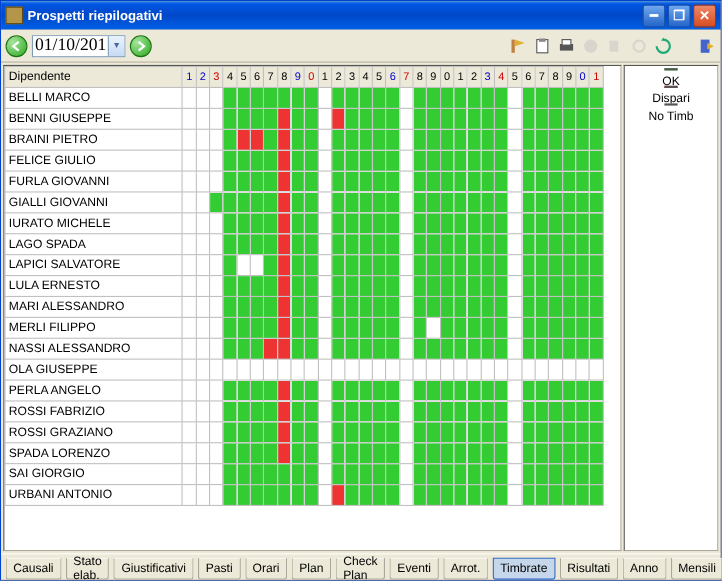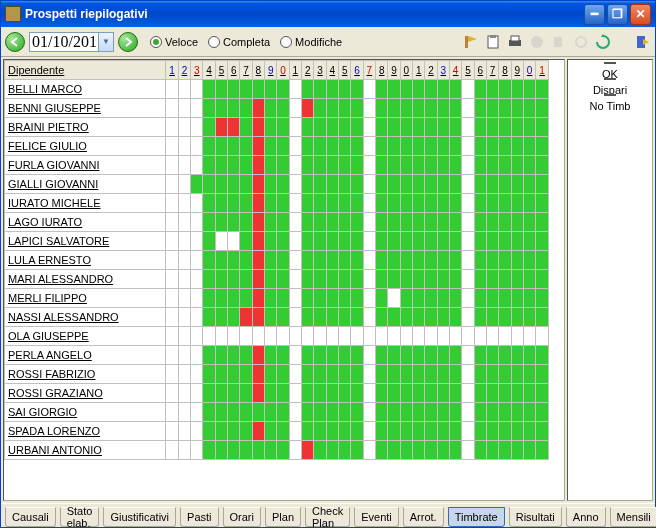--- a/index.html
+++ b/index.html
@@ -17,21 +17,21 @@
   .date-combo { display: flex; align-items: center; border: 1px solid #7f9db9; background: #fff; height: 20px; }
   .date-combo input { border: none; outline: none; width: 68px; font-family: Tahoma; font-size: 16px; padding: 0 2px; }
   .date-combo .dd { width: 15px; height: 18px; background: linear-gradient(#eaf3fb,#c7dbf5); border-left: 1px solid #7f9db9; display:flex; align-items:center; justify-content:center; font-size:8px; color:#4a6a99; }
   .radio-group { display: flex; align-items: center; gap: 10px; margin-left: 8px; }
   .radio-row { display: flex; align-items: center; gap: 3px; white-space: nowrap; }
   .radio { width: 12px; height: 12px; border-radius: 50%; border: 1px solid #555; background: #fff; display: inline-flex; align-items: center; justify-content: center; }
   .radio.sel::after { content: ""; width: 6px; height: 6px; border-radius: 50%; background: #3aaa2c; }
   .tool-icons { display: flex; align-items: center; gap: 6px; margin-left: auto; }
   .ticon2 { width: 16px; height: 16px; }
   .content { flex: 1; display: flex; overflow: hidden; background: #ece9d8; }
-  .grid { flex: 0 0 562px; background: #fff; border: 1px inset #aca899; margin: 2px; overflow-y: auto; overflow-x: hidden; text-decoration: underline; }
+  .grid { flex: 0 0 562px; background: #fff; border: 1px inset #aca899; margin: 2px; overflow-y: auto; overflow-x: hidden; }
   .legend { flex: 1; background: #fff; border: 1px inset #aca899; margin: 2px 2px 2px 0; padding: 2px; }
   .legend-row { display: flex; align-items: center; gap: 4px; height: 16px; white-space: nowrap; flex-direction: column; }
   .sw { width: 12px; height: 12px; border: 1px solid #555; }
   table { border-collapse: collapse; table-layout: fixed; width: 545px; }
   th, td { border: 1px solid #c0c0c0; padding: 0; height: 19px; overflow: hidden; }
   th { background: #ece9d8; font-weight: normal; text-align: center; }
   th:first-child, td:first-child { width: 157px; text-align: left; padding-left: 3px; white-space: nowrap; }
   .dc { width: 12px; text-align: center; font-size: 10px; }
   .c-b { color: #0000cc; }
   .c-r { color: #cc0000; }
@@ -64,34 +64,20 @@
         </svg>
     </div>
     <div class="date-combo">
       <input value="01/10/2010" style="">
       <div class="dd">▼</div>
     </div>
     <div class="circle-btn">
       <svg width="10" height="10">
           <path d="M3 1 L8 5 L3 9" stroke="#fff" stroke-width="2" fill="none"></path>
         </svg>
-    </div>
-    <div class="radio-group">
-      <span class="radio-row">
-          <span class="radio sel"></span>
-          <span>Veloce</span>
-        </span>
-      <span class="radio-row">
-          <span class="radio"></span>
-          <span>Completa</span>
-        </span>
-      <span class="radio-row">
-          <span class="radio"></span>
-          <span>Modifiche</span>
-        </span>
     </div>
     <div class="tool-icons">
       <svg class="ticon2">
           <rect x="2" y="2" width="3" height="12" fill="#c08040"></rect>
           <path d="M5 2 L14 5 L5 8 Z" fill="#e0b030"></path>
         </svg>
       <svg class="ticon2">
           <rect x="3" y="2" width="10" height="12" fill="#fff" stroke="#555"></rect>
           <rect x="5" y="1" width="6" height="3" fill="#888"></rect>
         </svg>
@@ -392,21 +378,21 @@
               <td class="dc g"></td>
               <td class="dc"></td>
               <td class="dc g"></td>
               <td class="dc g"></td>
               <td class="dc g"></td>
               <td class="dc g"></td>
               <td class="dc g"></td>
               <td class="dc g"></td>
             </tr>
             <tr>
-              <td>LAGO IURATO</td>
+              <td>LAGO SPADA</td>
               <td class="dc"></td>
               <td class="dc"></td>
               <td class="dc"></td>
               <td class="dc g"></td>
               <td class="dc g"></td>
               <td class="dc g"></td>
               <td class="dc g"></td>
               <td class="dc r"></td>
               <td class="dc g"></td>
               <td class="dc g"></td>
@@ -732,63 +718,63 @@
               <td class="dc g"></td>
               <td class="dc"></td>
               <td class="dc g"></td>
               <td class="dc g"></td>
               <td class="dc g"></td>
               <td class="dc g"></td>
               <td class="dc g"></td>
               <td class="dc g"></td>
             </tr>
             <tr>
+              <td>SPADA LORENZO</td>
+              <td class="dc"></td>
+              <td class="dc"></td>
+              <td class="dc"></td>
+              <td class="dc g"></td>
+              <td class="dc g"></td>
+              <td class="dc g"></td>
+              <td class="dc g"></td>
+              <td class="dc r"></td>
+              <td class="dc g"></td>
+              <td class="dc g"></td>
+              <td class="dc"></td>
+              <td class="dc g"></td>
+              <td class="dc g"></td>
+              <td class="dc g"></td>
+              <td class="dc g"></td>
+              <td class="dc g"></td>
+              <td class="dc"></td>
+              <td class="dc g"></td>
+              <td class="dc g"></td>
+              <td class="dc g"></td>
+              <td class="dc g"></td>
+              <td class="dc g"></td>
+              <td class="dc g"></td>
+              <td class="dc g"></td>
+              <td class="dc"></td>
+              <td class="dc g"></td>
+              <td class="dc g"></td>
+              <td class="dc g"></td>
+              <td class="dc g"></td>
+              <td class="dc g"></td>
+              <td class="dc g"></td>
+            </tr>
+            <tr>
               <td>SAI GIORGIO</td>
               <td class="dc"></td>
               <td class="dc"></td>
               <td class="dc"></td>
               <td class="dc g"></td>
               <td class="dc g"></td>
               <td class="dc g"></td>
               <td class="dc g"></td>
               <td class="dc g"></td>
-              <td class="dc g"></td>
-              <td class="dc g"></td>
-              <td class="dc"></td>
-              <td class="dc g"></td>
-              <td class="dc g"></td>
-              <td class="dc g"></td>
-              <td class="dc g"></td>
-              <td class="dc g"></td>
-              <td class="dc"></td>
-              <td class="dc g"></td>
-              <td class="dc g"></td>
-              <td class="dc g"></td>
-              <td class="dc g"></td>
-              <td class="dc g"></td>
-              <td class="dc g"></td>
-              <td class="dc g"></td>
-              <td class="dc"></td>
-              <td class="dc g"></td>
-              <td class="dc g"></td>
-              <td class="dc g"></td>
-              <td class="dc g"></td>
-              <td class="dc g"></td>
-              <td class="dc g"></td>
-            </tr>
-            <tr>
-              <td>SPADA LORENZO</td>
-              <td class="dc"></td>
-              <td class="dc"></td>
-              <td class="dc"></td>
-              <td class="dc g"></td>
-              <td class="dc g"></td>
-              <td class="dc g"></td>
-              <td class="dc g"></td>
-              <td class="dc r"></td>
               <td class="dc g"></td>
               <td class="dc g"></td>
               <td class="dc"></td>
               <td class="dc g"></td>
               <td class="dc g"></td>
               <td class="dc g"></td>
               <td class="dc g"></td>
               <td class="dc g"></td>
               <td class="dc"></td>
               <td class="dc g"></td>

